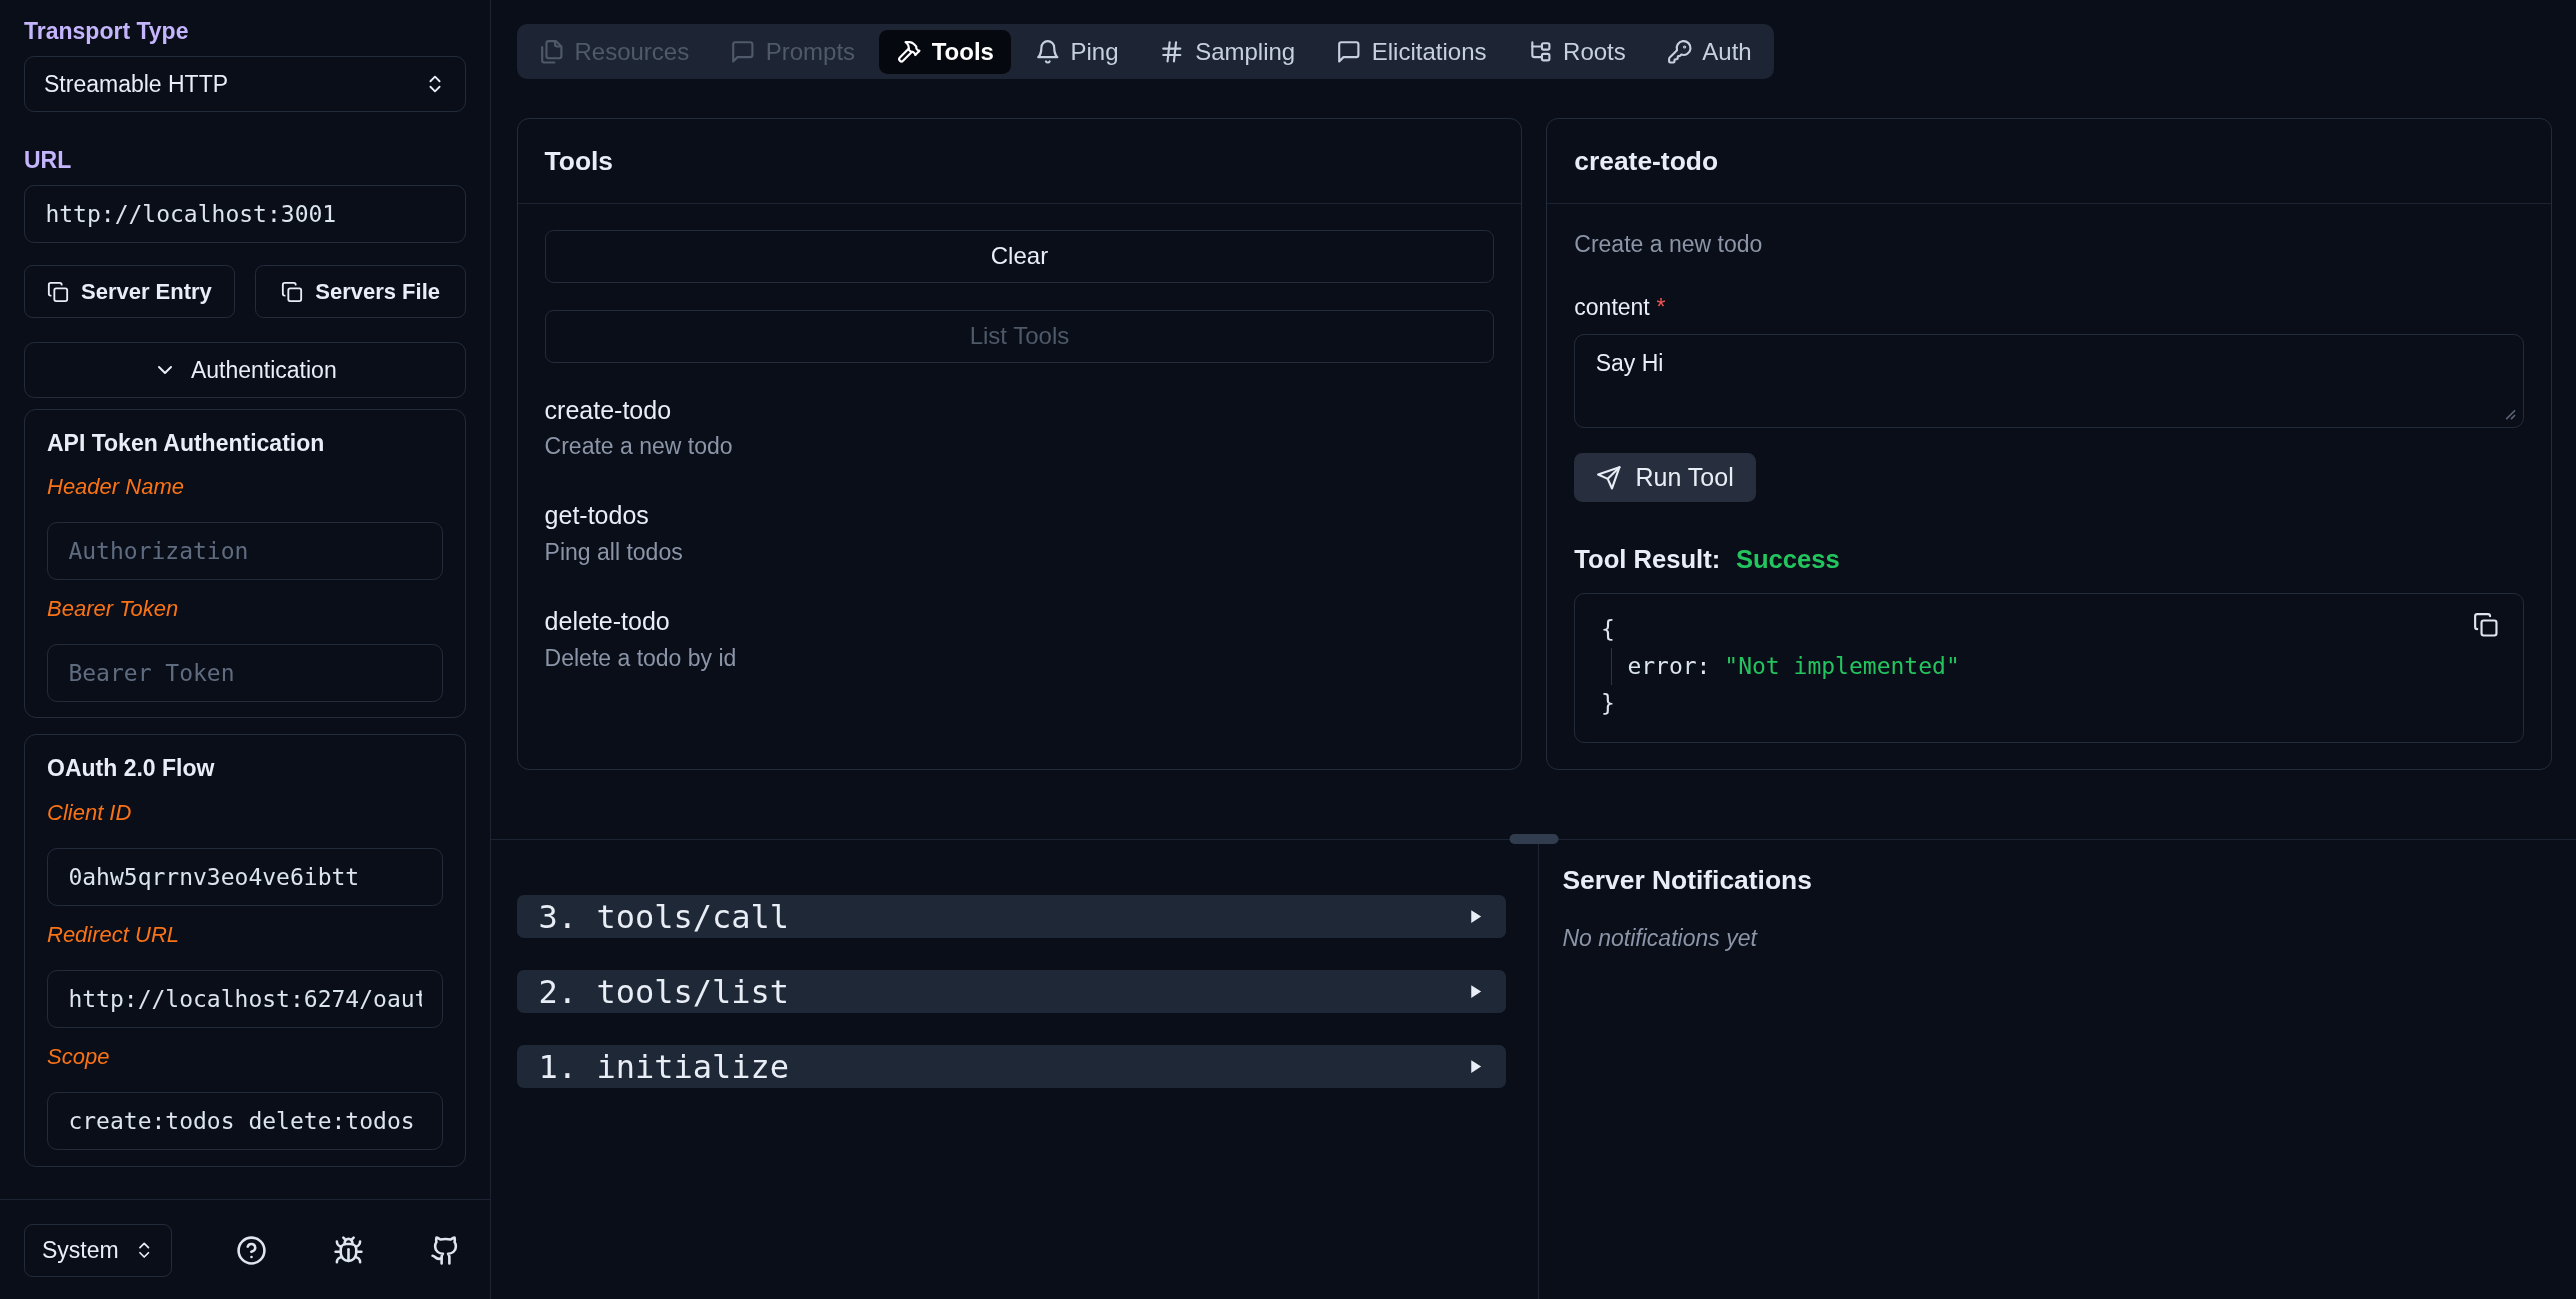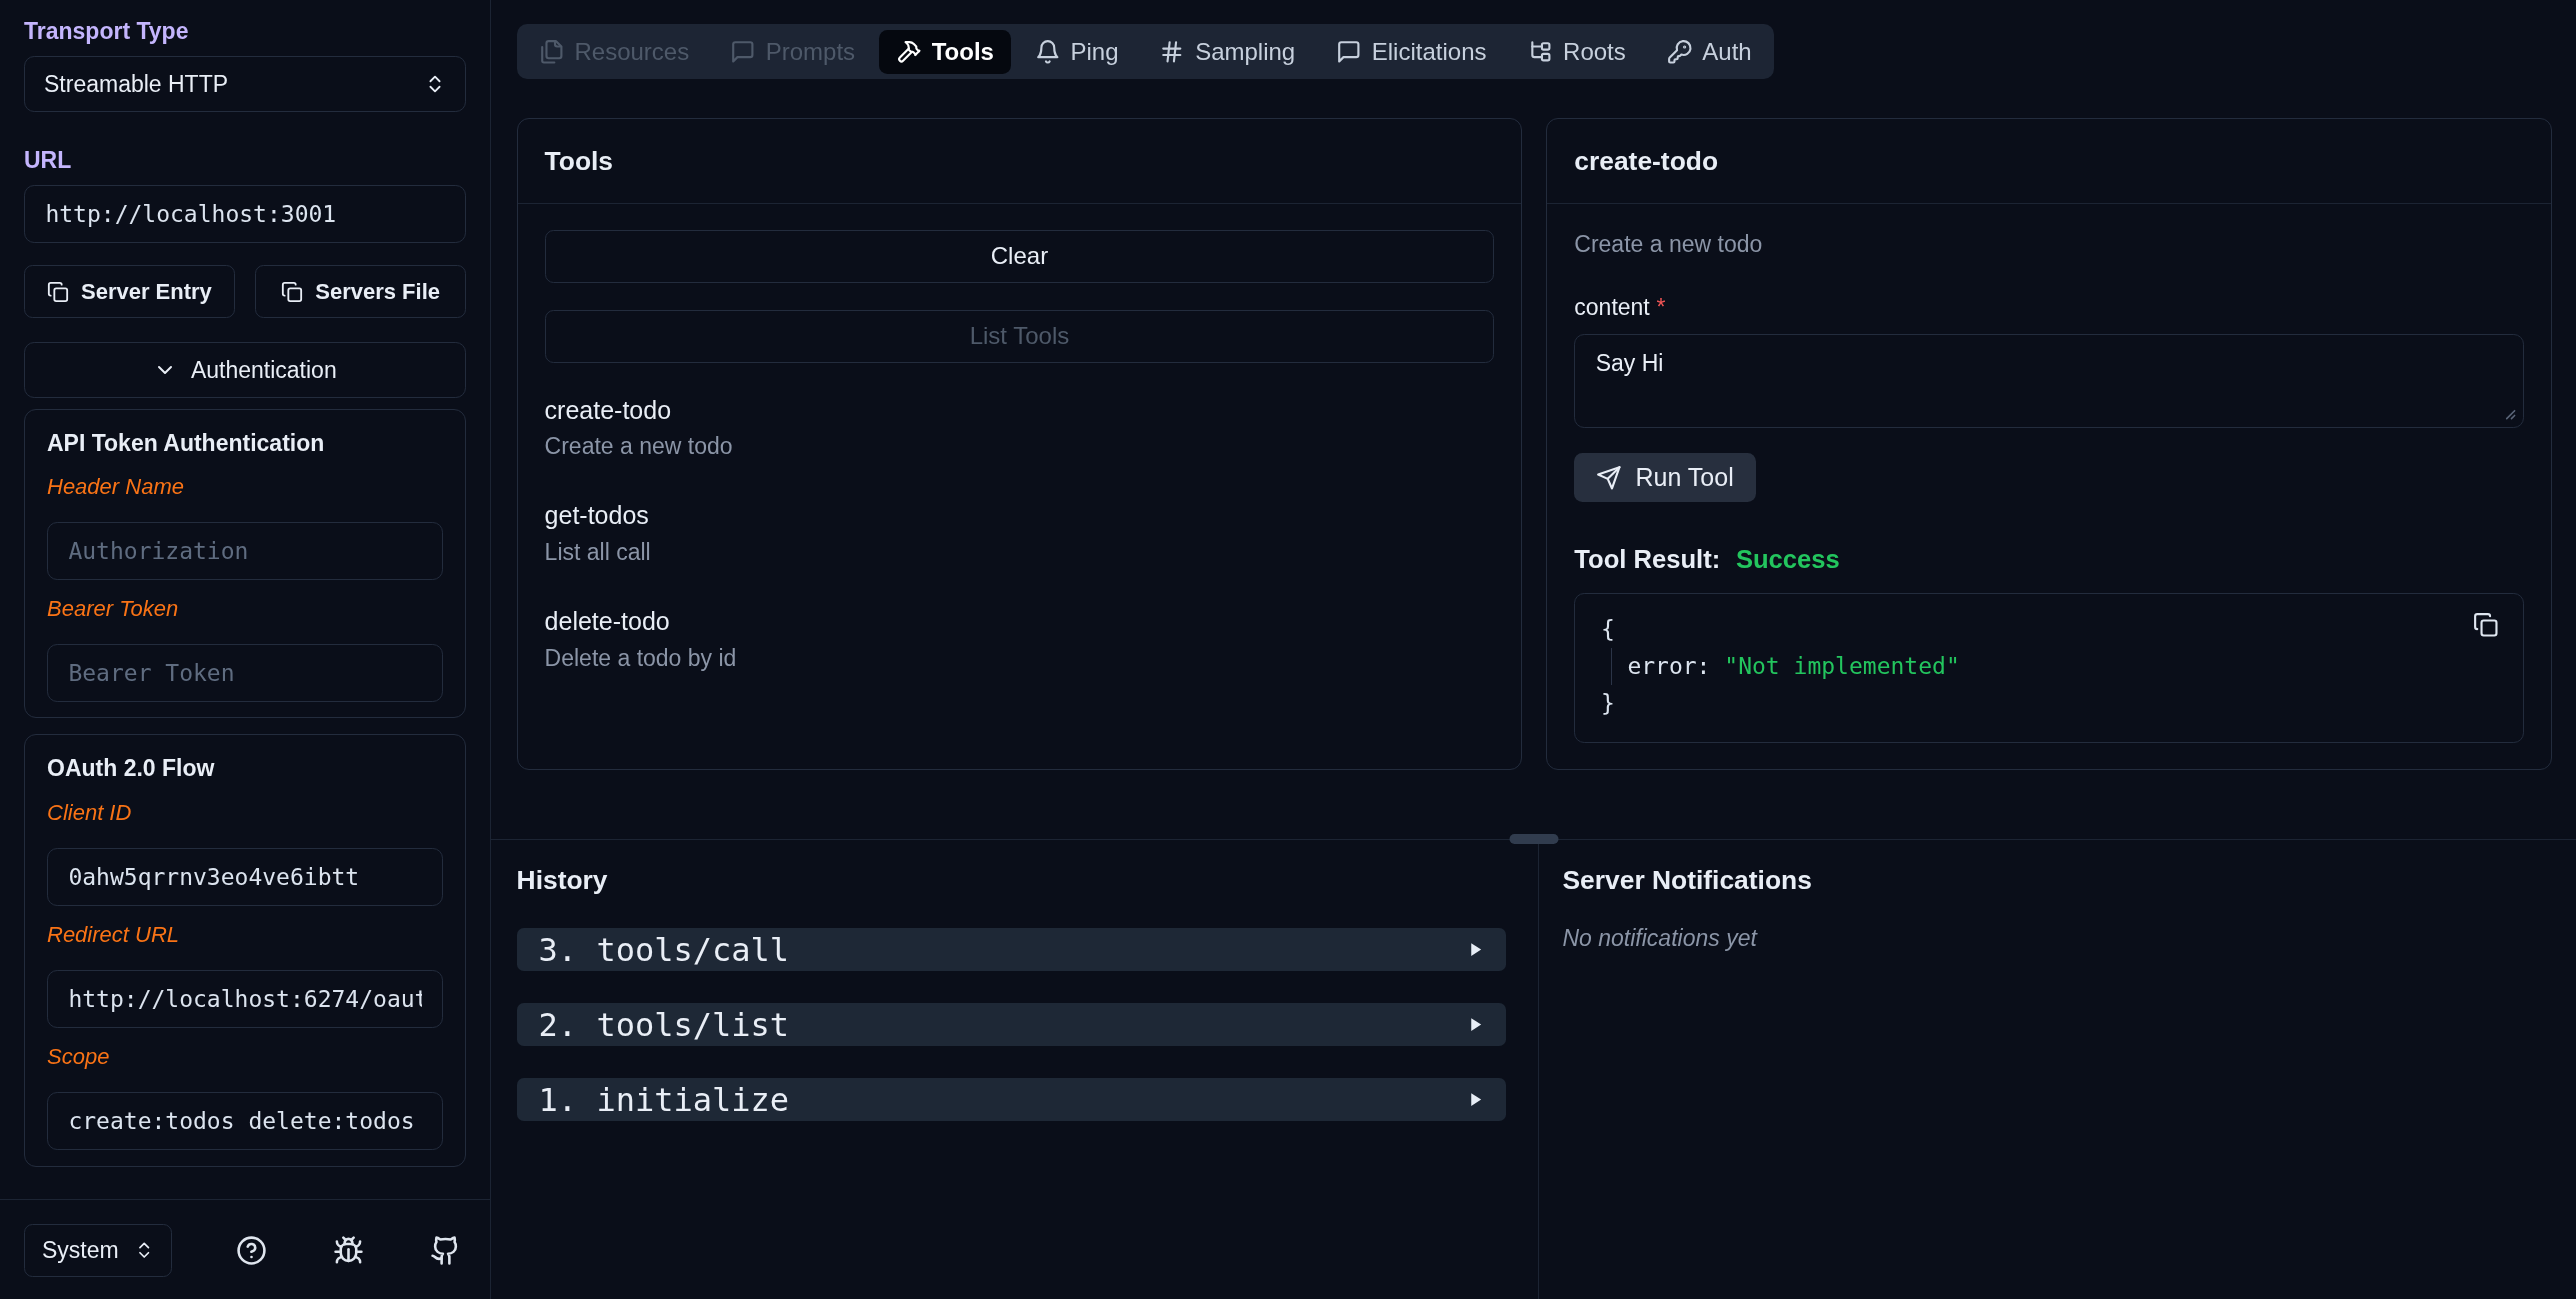--- a/index.html
+++ b/index.html
@@ -278,21 +278,21 @@
       <div class="panel-body">
         <button class="outline-btn second">Clear</button>
         <button class="outline-btn disabled first">List Tools</button>
         <div class="tool-list">
           <div class="tool-item">
             <div class="tool-name">create-todo</div>
             <div class="tool-desc">Create a new todo</div>
           </div>
           <div class="tool-item">
             <div class="tool-name">get-todos</div>
-            <div class="tool-desc">List all call</div>
+            <div class="tool-desc">Ping all todos</div>
           </div>
           <div class="tool-item">
             <div class="tool-name">delete-todo</div>
             <div class="tool-desc">Delete a todo by id</div>
           </div>
         </div>
       </div>
     </section>
 
     <section class="panel">
@@ -338,21 +338,20 @@
           <div class="json-line">}</div>
         </div>
       </div>
     </section>
   </div>
 
   <div class="bottom-area">
     <div class="splitter-handle"></div>
 
     <section class="history">
-      <div class="bottom-title">History</div>
       <div class="hrow">
         <span class="mono">3. tools/call</span>
         <svg class="play" width="17" height="17" viewBox="0 0 24 24">
             <polygon points="6 3 20 12 6 21" fill="currentColor"></polygon>
           </svg>
       </div>
       <div class="hrow">
         <span class="mono">2. tools/list</span>
         <svg class="play" width="17" height="17" viewBox="0 0 24 24">
             <polygon points="6 3 20 12 6 21" fill="currentColor"></polygon>

